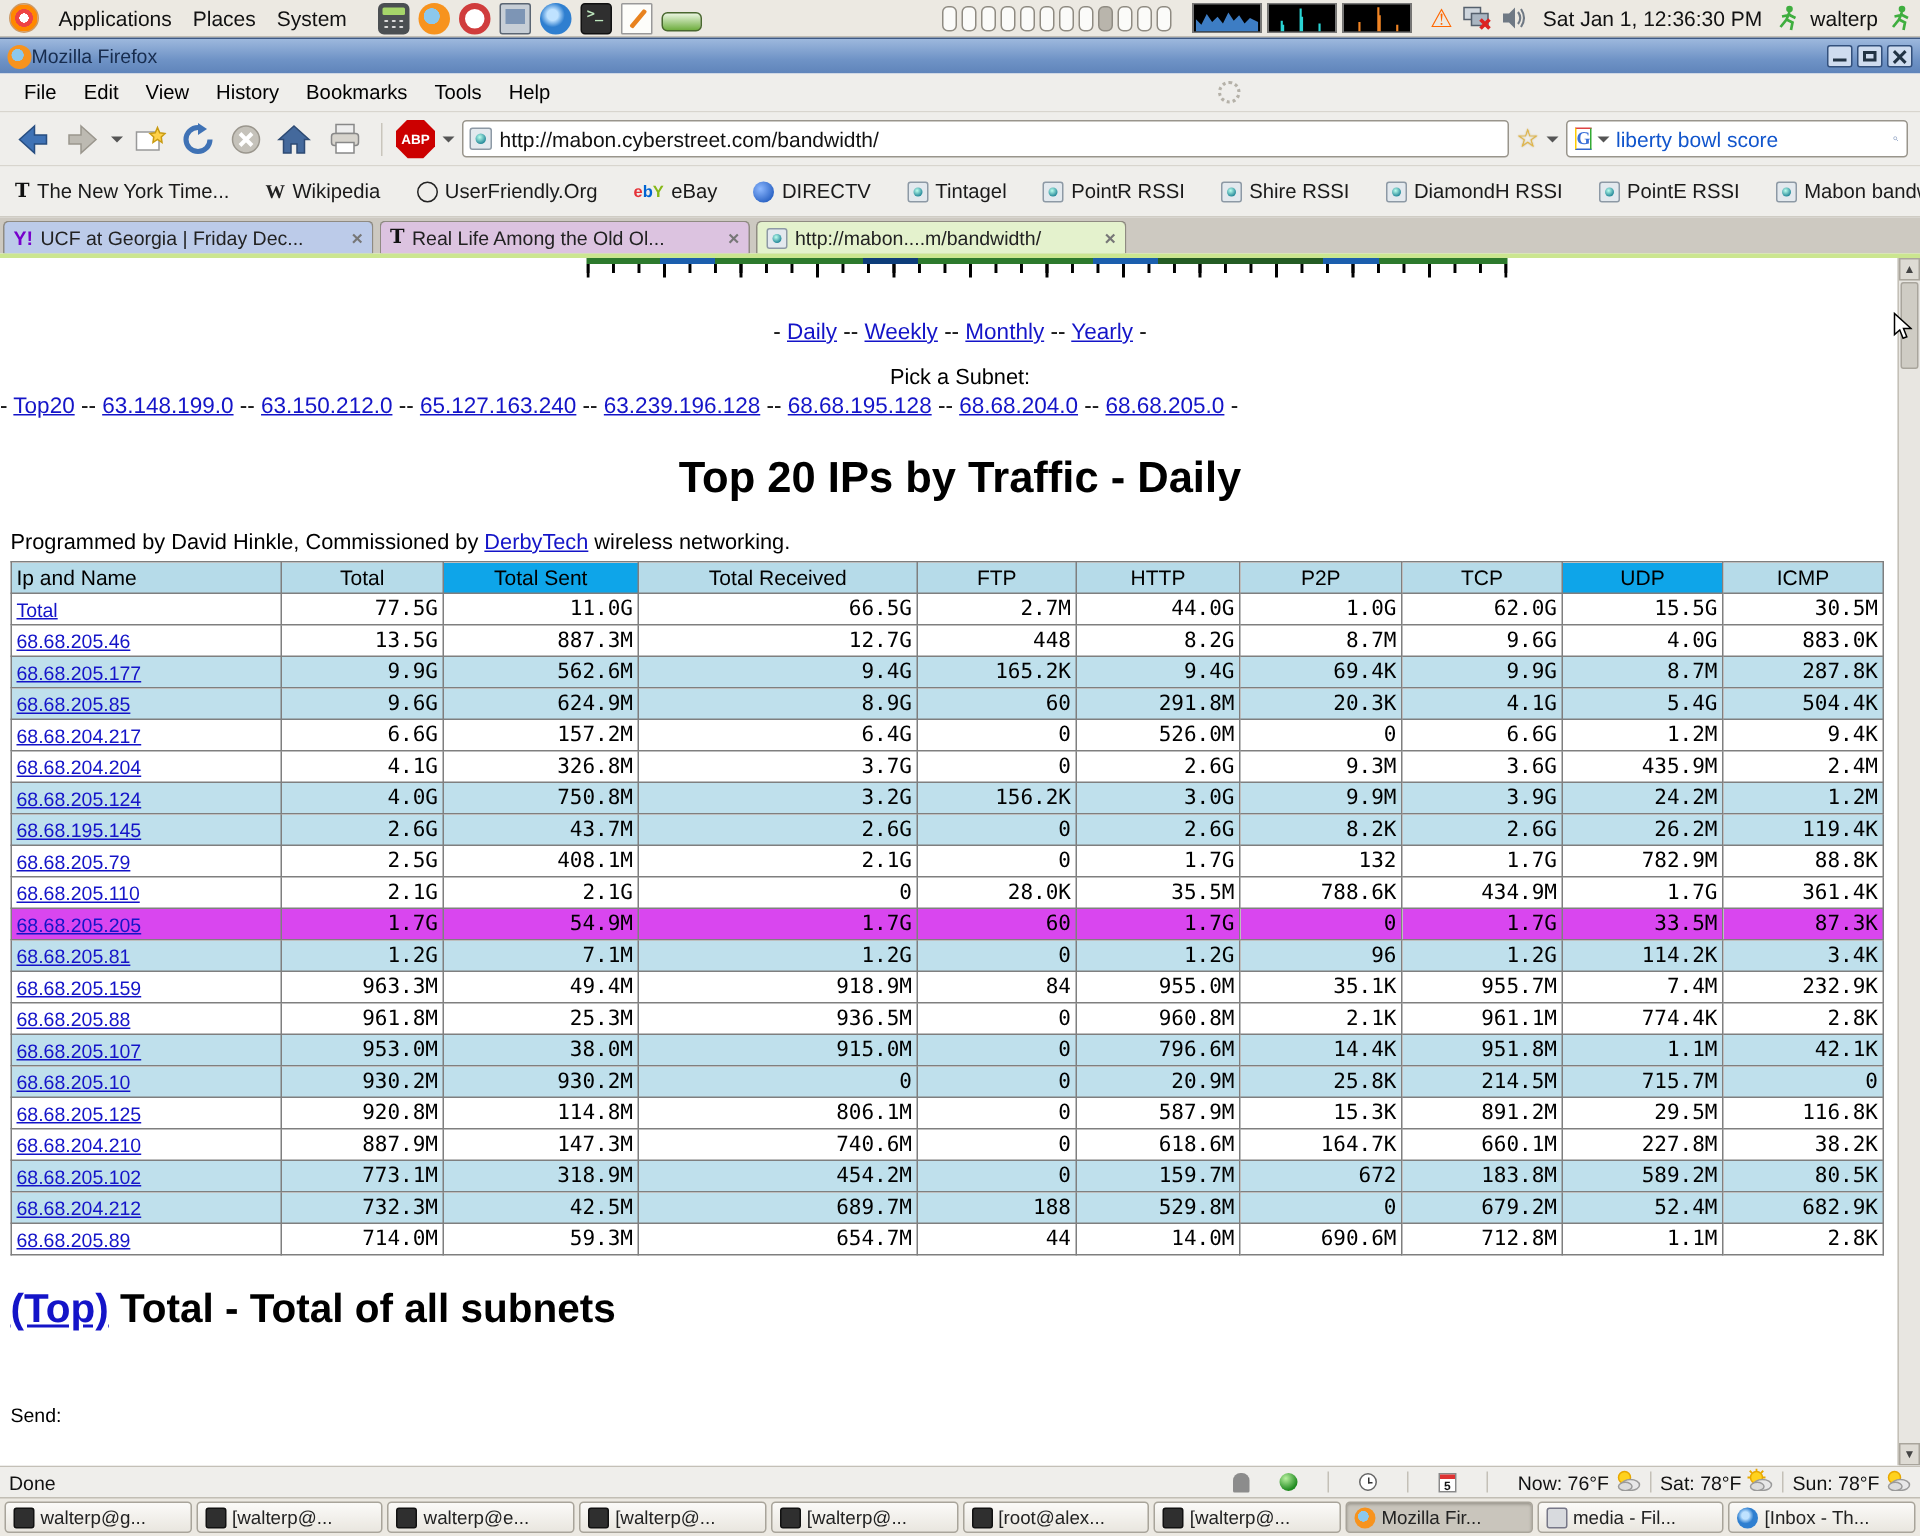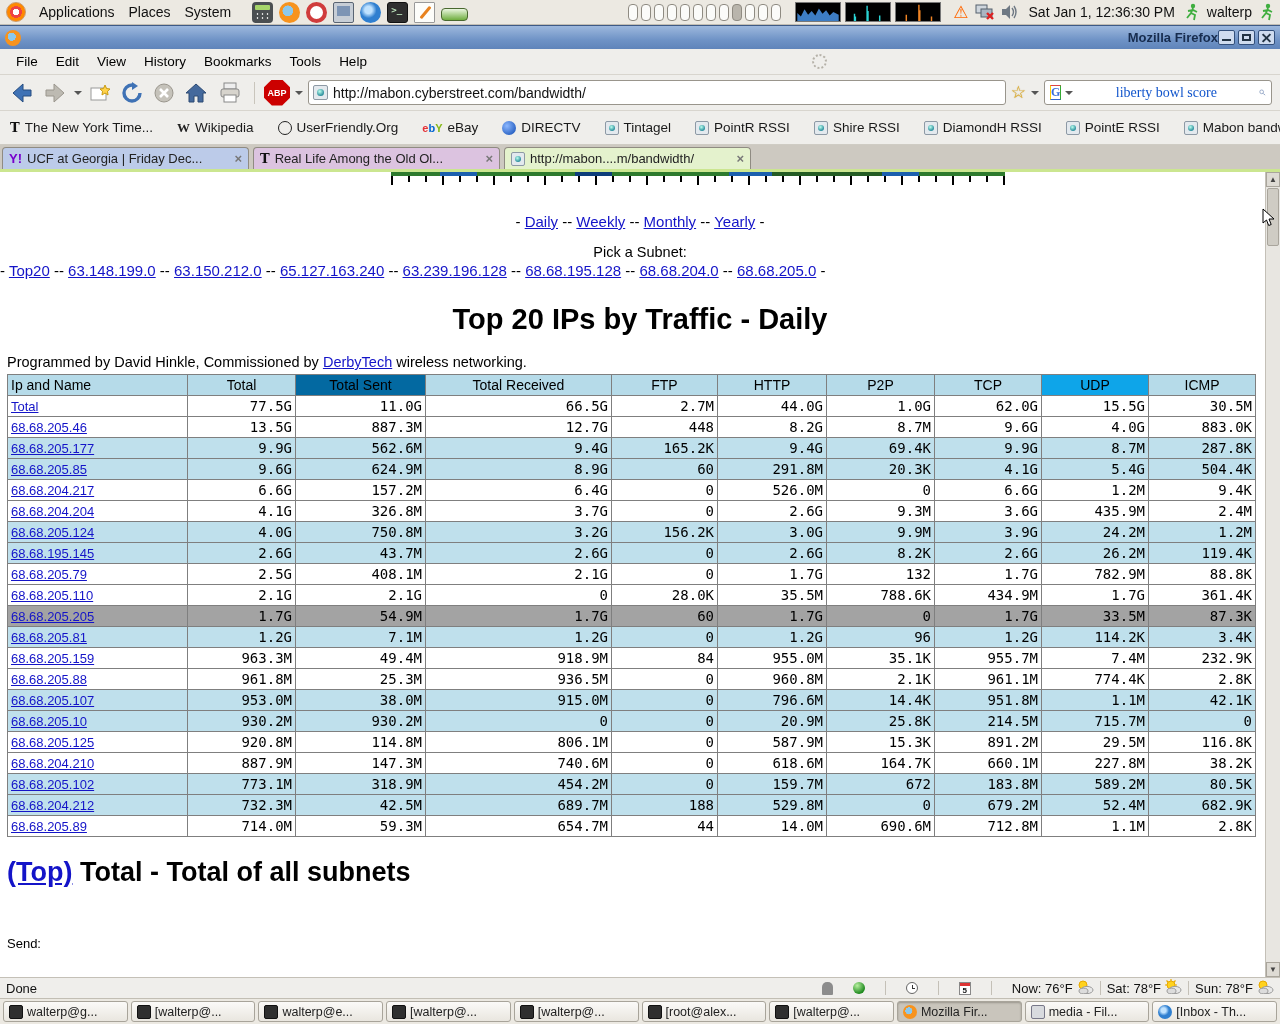--- a/index.html
+++ b/index.html
@@ -38,21 +38,21 @@
   #panel-graphs svg { border:1px solid #777; background:#000; }
   .panel-warning { font-size:17px; color:#f60; line-height:1; margin-left:6px; }
   .panel-clock { white-space:nowrap; padding:0 4px; }
   .panel-user { padding:0 2px; }
 
   
   .titlebar { height:24px; flex:0 0 24px; background:linear-gradient(#9db8dd,#6f93c6 60%,#5f84ba);
     border-top:1px solid #3e5a85; display:flex; align-items:center; padding:0 5px; }
   .titlebar .fx-ico { width:16px; height:16px; border-radius:50%;
     background:radial-gradient(circle at 42% 42%,#8cc8ec 0 30%,#f7931e 32% 75%,#b1531a 78%); }
-  .titlebar .title { flex:1; text-align:right; font-weight:bold; font-size:13px; color:#172c4e; }
+  .titlebar .title { flex:1; text-align:left; font-weight:normal; font-size:13px; color:#172c4e; }
   .winbtns { display:flex; gap:3px; }
   .winbtn { width:17px; height:15px; background:#cfdcef; border:1px solid #33507c; border-radius:2px; position:relative; }
   .winbtn.min::before { content:""; position:absolute; left:3px; right:3px; bottom:3px; height:2px; background:#234; }
   .winbtn.max::before { content:""; position:absolute; inset:3px; border:2px solid #234; }
   .winbtn.cls::before, .winbtn.cls::after { content:""; position:absolute; left:2px; right:2px; top:6px; height:2px; background:#234; }
   .winbtn.cls::before { transform:rotate(45deg);} .winbtn.cls::after { transform:rotate(-45deg);}
 
   .menubar { height:26px; flex:0 0 26px; background:#efeeeb; border-bottom:1px solid #d8d5ce;
     display:flex; align-items:center; padding:0 8px; font-size:13.5px; gap:2px; }
   .menu-item { padding:3px 8px; }
@@ -71,21 +71,21 @@
   .urlbar input { border:none; outline:none; flex:1; font-size:14px; color:#111; background:transparent;
     font-family:"Liberation Sans",sans-serif;}
   .favicon { width:15px; height:15px; background:#e3e9ee; border:1px solid #8d99a5; border-radius:2px; position:relative; flex:0 0 15px;}
   .favicon::before { content:""; position:absolute; inset:3px; border-radius:50%; background:radial-gradient(circle at 40% 35%,#bfe,#2a8d9c 70%); }
   .star-btn { color:#e8b63c; font-size:17px; line-height:1; text-shadow:0 0 1px #a67c00; }
   .searchbox { width:228px; height:25px; background:#fff; border:1px solid #99958c; border-radius:3px;
     display:flex; align-items:center; padding:0 5px; gap:4px; }
   .g-logo { width:15px; height:15px; font:bold 12px "Liberation Serif",serif; color:#3a6fd8; text-align:center;
     border:1px solid; border-color:#d44 #3a3 #36c #fc0; background:#fff; line-height:13px;}
   .searchbox input { border:none; outline:none; flex:1; font-size:14px; color:#15c; background:transparent;
-    font-family:Liberation Serif, serif;text-align:center;}
+    font-family:Liberation Sans, sans-serif;}
 
   .bookmarksbar { height:34px; flex:0 0 34px; background:#efeeeb; border-bottom:1px solid #cfccc4;
     display:flex; align-items:center; padding:0 10px; gap:24px; font-size:13.5px; color:#1a1a1a; }
   .bm-item { display:flex; align-items:center; gap:5px; white-space:nowrap; }
   .fav-generic { width:14px; height:14px; background:#e3e9ee; border:1px solid #8d99a5; border-radius:2px; position:relative; }
   .fav-generic::before { content:""; position:absolute; inset:3px; border-radius:50%; background:radial-gradient(circle at 40% 35%,#bfe,#2a8d9c 70%); }
   .fav-text { font-weight:bold; font-size:13px; line-height:14px; }
   .fav-nyt { font-family:"DejaVu Serif","Liberation Serif",serif; color:#111; }
   .fav-wikipedia { font-family:"Liberation Serif",serif; color:#222; }
   .fav-userfriendly { width:14px; height:14px; border-radius:50%; background:radial-gradient(circle at 40% 35%,#cab,#413; ); border:1px solid #222;}
@@ -401,21 +401,21 @@
           <col style="width:109px">
           <col style="width:108px">
           <col style="width:107px">
         <col style="width:107px">
           <col style="width:107px">
       </colgroup>
       <thead>
           <tr id="tt-head">
             <th style="background: rgb(182, 219, 233);">Ip and Name</th>
             <th style="background: rgb(182, 219, 233);">Total</th>
-            <th style="background: #0369a1;">Total Sent</th>
+            <th style="background: #0ea5e9;">Total Sent</th>
             <th style="background: rgb(182, 219, 233);">Total Received</th>
             <th style="background: rgb(182, 219, 233);">FTP</th>
             <th style="background: rgb(182, 219, 233);">HTTP</th>
             <th style="background: rgb(182, 219, 233);">P2P</th>
             <th style="background: rgb(182, 219, 233);">TCP</th>
             <th style="background: #0ea5e9;">UDP</th>
             <th style="background: rgb(182, 219, 233);">ICMP</th>
           </tr>
         </thead>
       <tbody id="tt-body">
@@ -532,21 +532,21 @@
             <td class="num">2.1G</td>
             <td class="num">2.1G</td>
             <td class="num">0</td>
             <td class="num">28.0K</td>
             <td class="num">35.5M</td>
             <td class="num">788.6K</td>
             <td class="num">434.9M</td>
             <td class="num">1.7G</td>
             <td class="num">361.4K</td>
           </tr>
-          <tr style="background: #a3a3a3;">
+          <tr style="background: #d946ef;">
             <td class="ipcell"><a class="plink" style="color: rgb(20, 20, 200);">68.68.205.205</a></td>
             <td class="num">1.7G</td>
             <td class="num">54.9M</td>
             <td class="num">1.7G</td>
             <td class="num">60</td>
             <td class="num">1.7G</td>
             <td class="num">0</td>
             <td class="num">1.7G</td>
             <td class="num">33.5M</td>
             <td class="num">87.3K</td>

